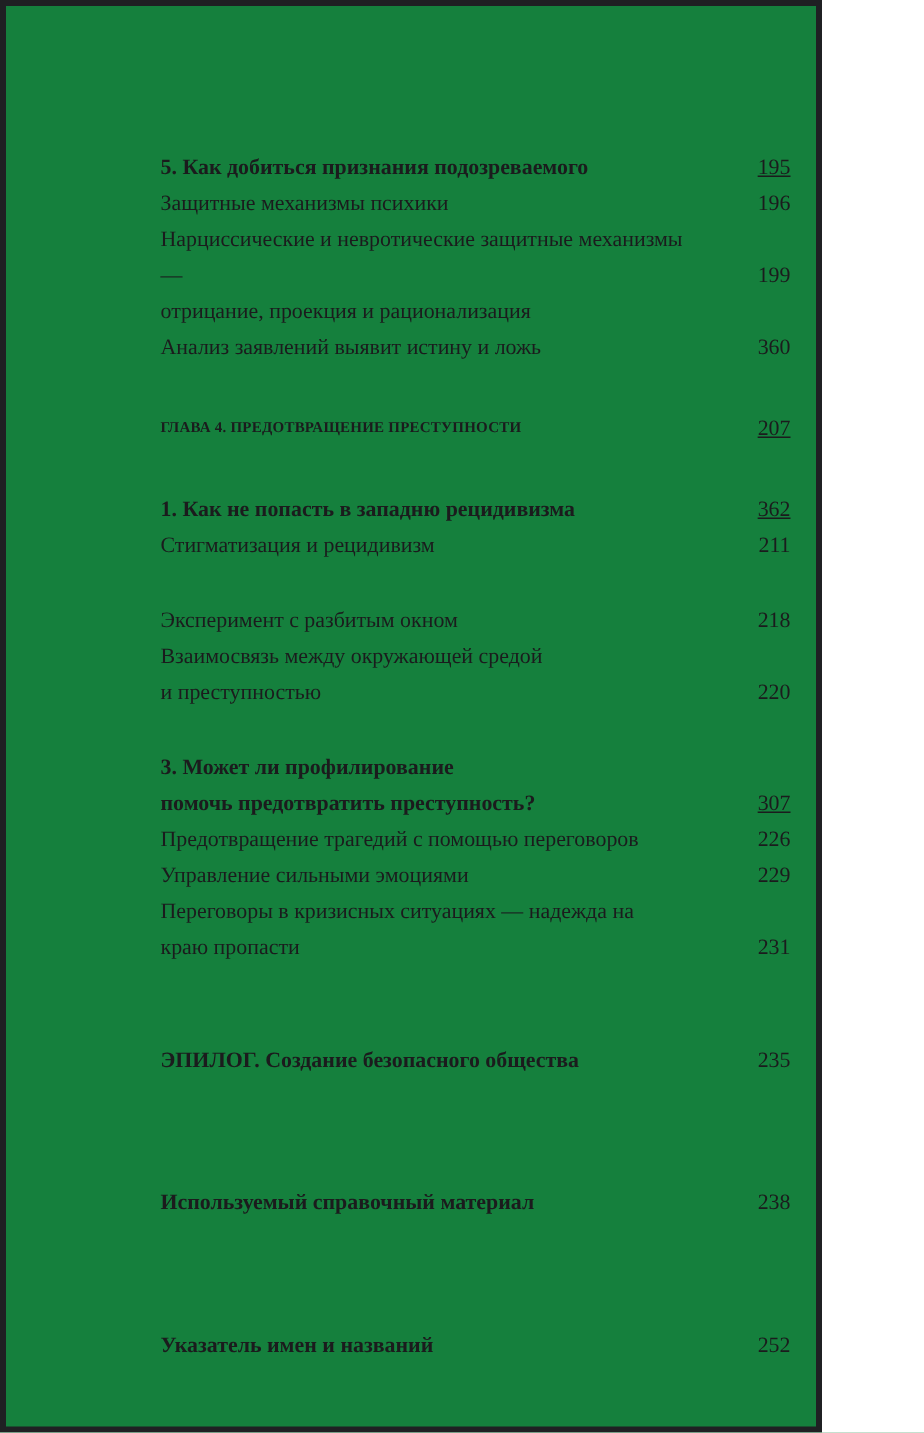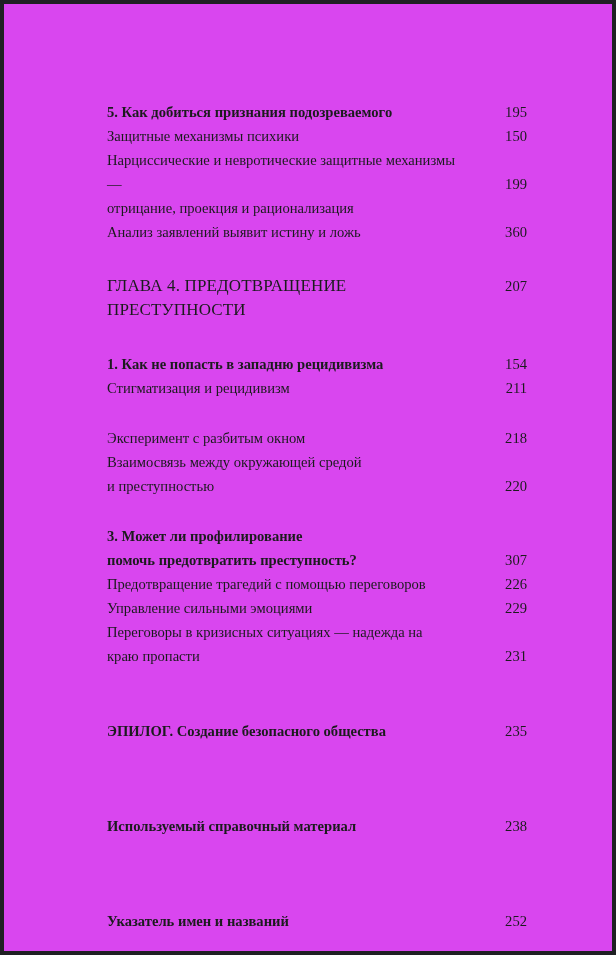--- a/index.html
+++ b/index.html
@@ -6,24 +6,24 @@
   html, body {
     margin: 0;
     padding: 0;
     background: #ffffff;
   }
   body {
     font-family: "Liberation Serif", "DejaVu Serif", serif;
   }
   #page {
     position: relative;
-    width: 616px;
+    width: 548px;
     height: 955px;
     box-sizing: border-box;
-    background: #d946ef;
+    background: #15803d;
     border: 4px solid #1f2023;
     overflow: hidden;
   }
   #toc {
     position: absolute;
     left: 103px;
     top: 96px;
     width: 420px;
   }
 
@@ -56,47 +56,47 @@
     font-size: 14.6px;
     line-height: 24px;
     color: #1b1b1d;
   }
   
   .entry.lines-1 .page { top: 0; }
   .entry.lines-2 .page { top: 24px; }
 
   .entry.bold .line { font-weight: bold; }
   .entry.chapter .line {
-    font-weight: normal;
-    font-size: 17px;
+    font-weight: bold;
+    font-size: 10px;
     letter-spacing: 0.15px;
   }
   .entry.chapter .page,
-  .entry.bold .page { font-weight: normal; }
+  .entry.bold .page { font-weight: normal; text-decoration: underline; }
 
   .entry.tail { min-height: 44px; margin-top: 25px; }
   .entry.tail .line { font-weight: bold; }
 </style>
 </head>
 <body>
 
 <div id="page">
   <div id="toc">
       <div class="group">
         <div class="entry bold lines-1">
           <span class="lines">
             <span class="line">5. Как добиться признания подозреваемого</span>
           </span>
           <span class="page">195</span>
         </div>
         <div class="entry normal lines-1">
           <span class="lines">
             <span class="line">Защитные механизмы психики</span>
           </span>
-          <span class="page">150</span>
+          <span class="page">196</span>
         </div>
         <div class="entry normal lines-2">
           <span class="lines">
             <span class="line">Нарциссические и невротические защитные механизмы —</span>
             <span class="line">отрицание, проекция и рационализация</span>
           </span>
           <span class="page">199</span>
         </div>
         <div class="entry normal lines-1">
           <span class="lines">
@@ -113,21 +113,21 @@
           </span>
           <span class="page">207</span>
         </div>
       </div>
       <div class="gap-chapter"></div>
       <div class="group">
         <div class="entry bold lines-1">
           <span class="lines">
             <span class="line">1. Как не попасть в западню рецидивизма</span>
           </span>
-          <span class="page">154</span>
+          <span class="page">362</span>
         </div>
         <div class="entry normal lines-1">
           <span class="lines">
             <span class="line">Стигматизация и рецидивизм</span>
           </span>
           <span class="page">211</span>
         </div>
       </div>
       <div class="gap-section"></div>
       <div class="group">

